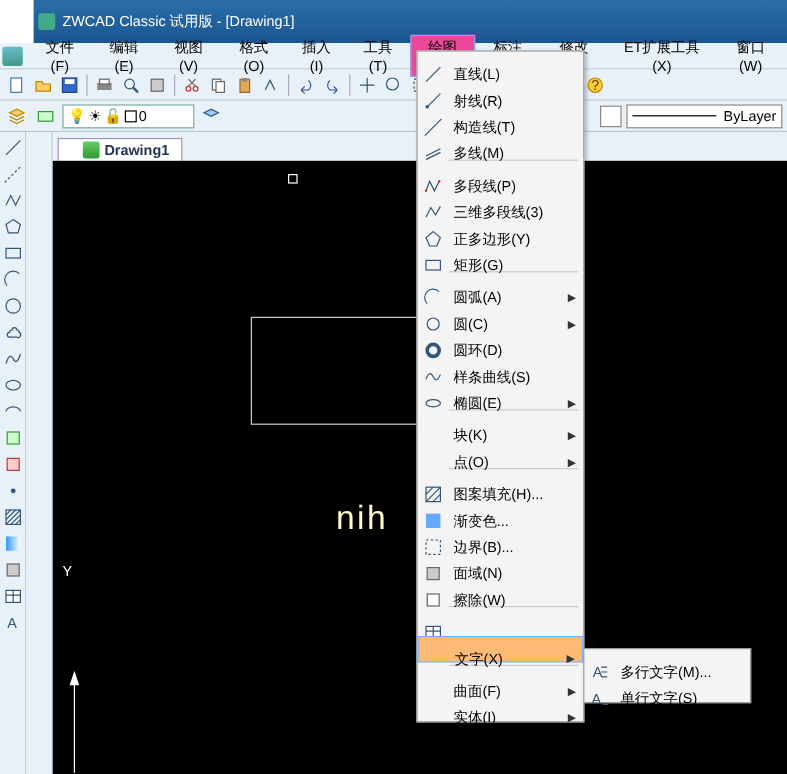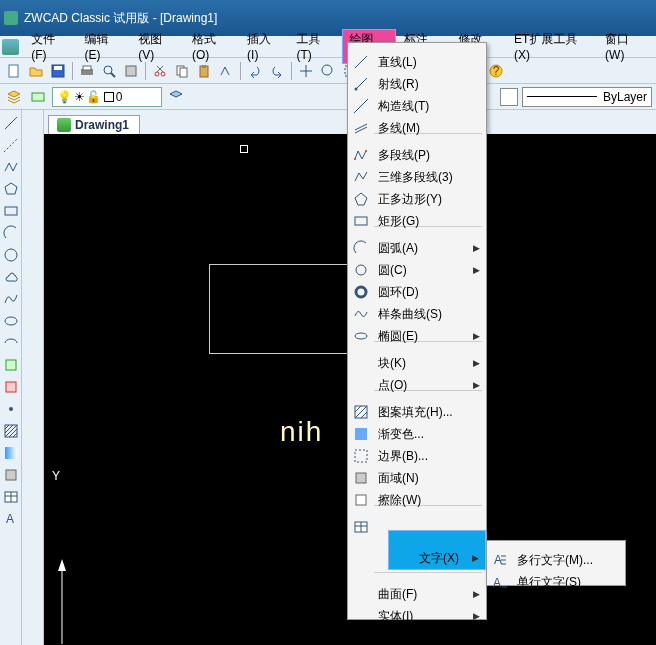--- a/index.html
+++ b/index.html
@@ -1,49 +1,49 @@
 <!DOCTYPE html>
 <html><head>
 <meta charset="utf-8">
 <style>
 * { margin: 0; padding: 0; box-sizing: border-box; font-family: "Microsoft YaHei", SimSun, Arial, sans-serif; font-size: 12px; }
 body { background: #fff; width: 656px; height: 645px; overflow: hidden; position: relative; }
-.titlebar { background: linear-gradient(#2a6ea8, #1a5690); height: 20px; display: flex; align-items: center; padding: 18px 4px; color: #fff; }
+.titlebar { background: linear-gradient(#2a6ea8, #1a5690); height: 20px; display: flex; align-items: center; padding: 18px 4px; color: #fff; margin-left: 28px; }
 .titlebar .logo { width: 14px; height: 14px; background: #4a8; border-radius: 2px; margin-right: 6px; }
-.menubar { background: #e8f0f8; height: 22px; display: flex; align-items: center; padding: 0 2px; border-bottom: 1px solid #b8c8d8; }
+.menubar { background: #e8f0f8; height: 22px; display: flex; align-items: center; padding: 0 2px; border-bottom: 1px solid #b8c8d8; text-align: center; }
 .menubar .mlogo { width: 18px; height: 16px; background: linear-gradient(#6bc, #498); border-radius: 2px; margin-right: 4px; }
 .menu-item { padding: 2px 8px; cursor: default; }
 .menu-item.open { background: #ec4899; border: 1px solid #7af; padding: 1px 7px; }
 .toolbar { background: #e8f0f8; height: 26px; display: flex; align-items: center; padding: 0 4px; gap: 2px; border-bottom: 1px solid #b8c8d8; }
 .toolbar2 { background: #e8f0f8; height: 26px; display: flex; align-items: center; padding: 0 4px; gap: 4px; border-bottom: 1px solid #b8c8d8; }
 .tbtn { width: 20px; height: 20px; display: flex; align-items: center; justify-content: center; border: 1px solid transparent; }
 .tsep { width: 1px; height: 18px; background: #aab; margin: 0 2px; }
 .ico { width: 16px; height: 16px; display: inline-block; }
 .layer-combo { background: #fff; border: 1px solid #7a9; height: 20px; width: 110px; display: flex; align-items: center; padding: 0 4px; gap: 2px; }
 .color-sw { width: 18px; height: 18px; background: #fff; border: 1px solid #888; }
 .linetype { background: #fff; border: 1px solid #888; height: 20px; width: 130px; display: flex; align-items: center; justify-content: space-between; padding: 0 4px; }
 .lt-line { flex: 1; height: 1px; background: #000; margin-right: 6px; }
 .content { display: flex; height: calc(100% - 94px); position: relative; }
 .vtoolbar { width: 22px; background: #e8f0f8; border-right: 1px solid #b8c8d8; display: flex; flex-direction: column; align-items: center; padding-top: 4px; gap: 4px; }
 .vbtn { width: 18px; height: 18px; display: flex; align-items: center; justify-content: center; }
 .vtoolbar2 { width: 22px; background: #e8f0f8; border-right: 1px solid #b8c8d8; display: flex; flex-direction: column; align-items: center; padding-top: 4px; gap: 4px; }
 .drawing-wrap { flex: 1; display: flex; flex-direction: column; }
 .tabbar { height: 24px; background: #e8f0f8; display: flex; align-items: flex-end; padding-left: 4px; }
-.tab { background: #fff; border: 1px solid #99b; border-bottom: none; padding: 2px 10px 2px 8px; display: flex; align-items: center; gap: 4px; font-weight: bold; color: #235; }
+.tab { background: #fff; border: 1px solid #99b; border-bottom: none; padding: 2px 10px 2px 20px; display: flex; align-items: center; gap: 4px; font-weight: bold; color: #235; }
 .tab .tabico { width: 14px; height: 14px; background: linear-gradient(#6c6, #393); border-radius: 2px; }
 .canvas { flex: 1; background: #000; position: relative; }
 .cursor-box { position: absolute; left: 196px; top: 11px; width: 8px; height: 8px; border: 1px solid #fff; }
 .rect { position: absolute; left: 165px; top: 130px; width: 192px; height: 90px; border: 1px solid #ccc; }
 .redtext { position: absolute; left: 236px; top: 282px; color: #fef9c3; font-size: 28px; font-family: Arial; letter-spacing: 2px; }
 .ucs { position: absolute; left: 8px; bottom: 12px; color: #fff; font-family: Arial; }
 .ucs .yl { position: absolute; left: 0; top: -90px; }
 .ucs svg { display: block; }
 .dropdown { position: absolute; left: 347px; top: 42px; width: 140px; background: #f4f4f4; border: 1px solid #999; box-shadow: 2px 2px 4px rgba(0,0,0,.3); z-index: 10; }
 .drow { display: flex; align-items: center; height: 22px; padding: 16px 6px 0 4px; gap: 8px; position: relative; }
-.drow.hi { background: #0ea5e9; border: 1px solid #7ab7ff; height: 40px; margin-left: 40px; }
+.drow.hi { background: #fdba74; border: 1px solid #7ab7ff; height: 22px; }
 .dico { width: 18px; height: 16px; display: flex; align-items: center; justify-content: center; color: #357; }
 .dlabel { flex: 1; }
 .darrow { font-size: 9px; color: #333; }
 .dsep { height: 1px; background: #ccc; margin: 2px 4px 2px 26px; }
 .submenu { position: absolute; left: 486px; top: 540px; width: 140px; background: #f4f4f4; border: 1px solid #999; box-shadow: 2px 2px 4px rgba(0,0,0,.3); z-index: 11; }
 </style>
 </head>
 <body>
 
 <div class="titlebar">

